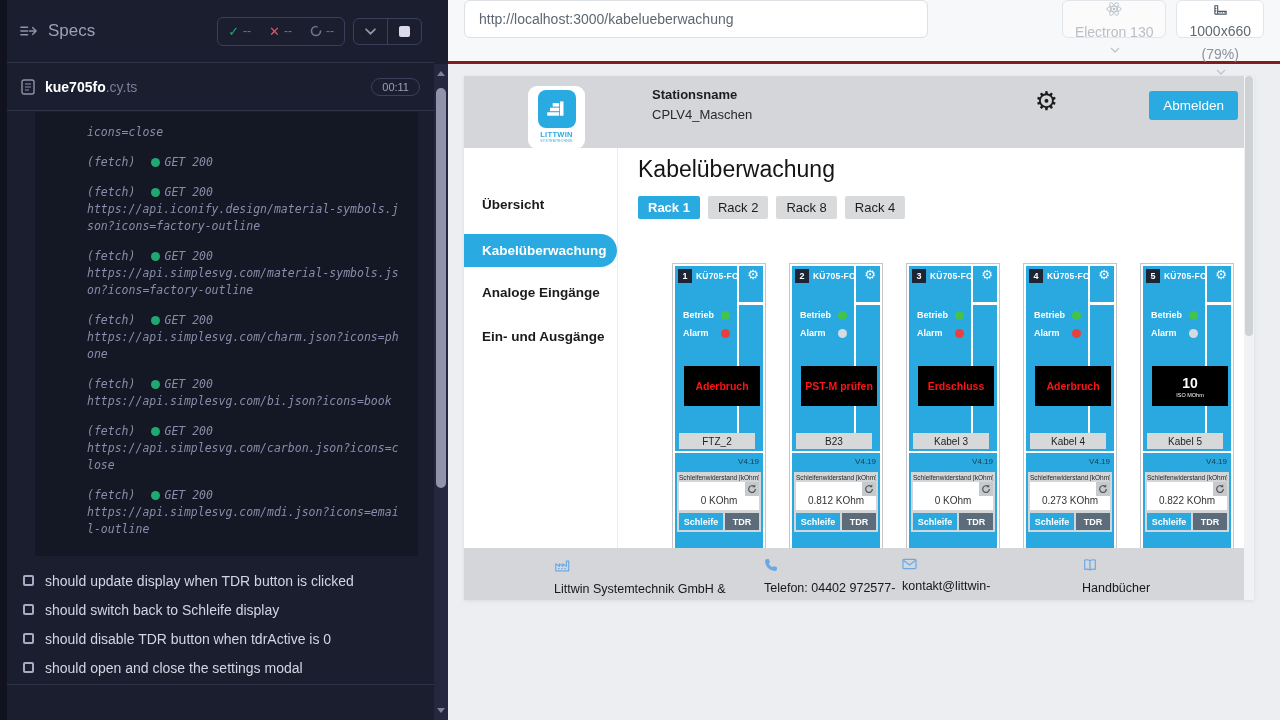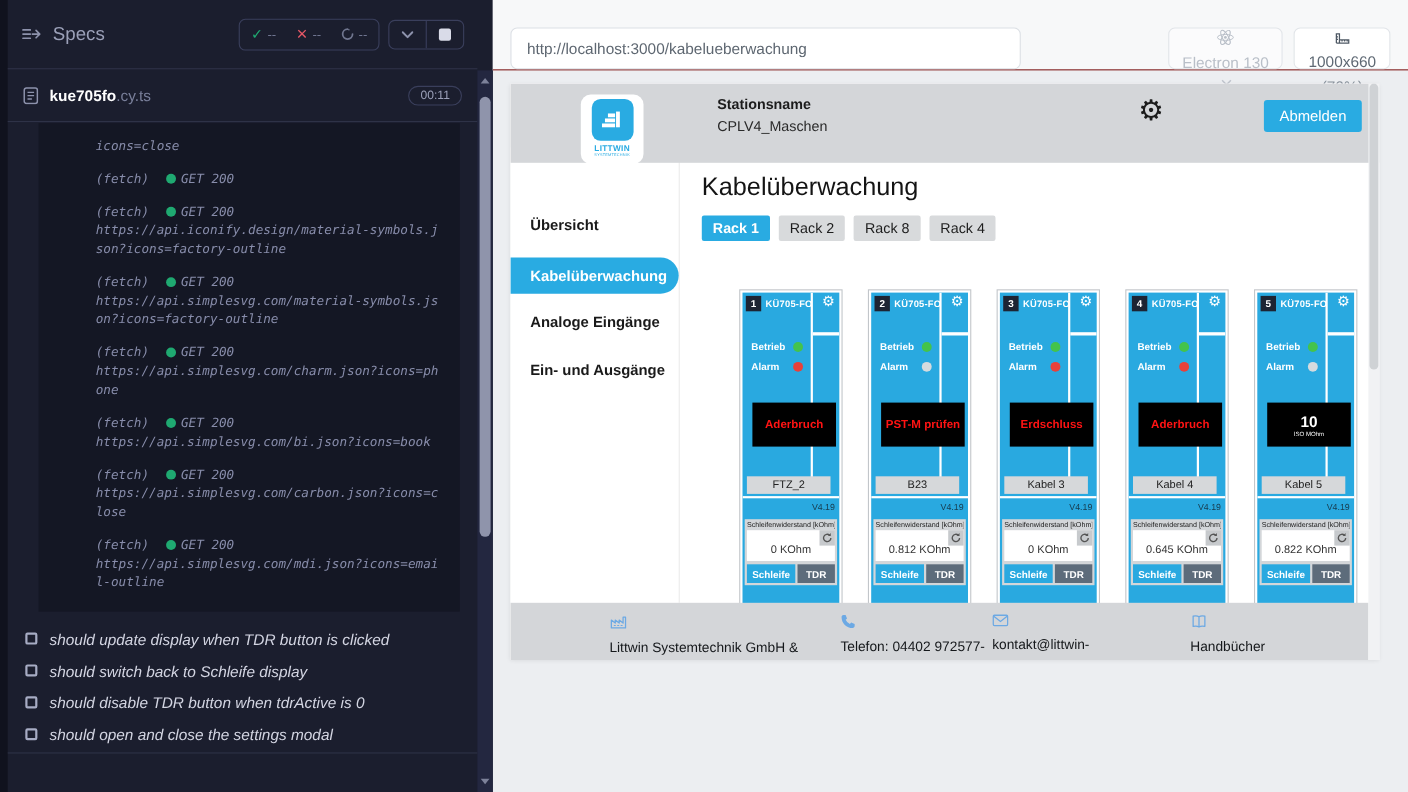--- a/index.html
+++ b/index.html
@@ -28,33 +28,33 @@
   #spec-row .spec-ext { font-size:14px; color:#797f9a; font-weight:normal; }
   #spec-row .spec-time { margin-left:auto; border:1px solid #3a3f5c; border-radius:12px; padding:2px 10px; font-size:11px; color:#9ba0b8; }
 
   #cy-log { position:absolute; left:35px; top:112px; width:383px; height:444px; background:#141724; padding:12px 14px 10px 52px; overflow:hidden;
             font-family:"DejaVu Sans Mono",monospace; font-style:italic; font-size:11.5px; line-height:17px; color:#888dab; }
   .log-entry { margin-bottom:13px; word-break:break-all; }
   .log-head { display:flex; align-items:center; gap:4px; }
   .log-label { margin-right:12px; }
   .log-dot { width:9px; height:9px; border-radius:50%; background:#1fa971; flex:none; }
 
-  #cy-tests { position:absolute; left:7px; right:14px; top:566px;font-style:italic; }
+  #cy-tests { position:absolute; left:7px; right:14px; top:566px; }
   .test-row { display:flex; align-items:center; gap:11px; padding:7px 16px; height:29px; font-size:14px; color:#d3d5e2; }
   .test-box { width:11px; height:11px; border:2px solid #a7acc4; border-radius:2px; flex:none; }
   #cy-bottom-divider { position:absolute; left:7px; right:14px; top:684px; border-top:1px solid #2e3247; }
 
   #cy-scrollbar { position:absolute; right:0; top:64px; width:14px; height:656px; background:#232740; }
   #cy-scroll-thumb { position:absolute; left:2px; width:10px; top:24px; height:400px; background:#8f94ab; border-radius:5px; }
   .tri-up    { position:absolute; top:7px; left:3px; width:0; height:0; border-left:4px solid transparent; border-right:4px solid transparent; border-bottom:5px solid #7c8199; }
   .tri-down  { position:absolute; bottom:7px; left:3px; width:0; height:0; border-left:4px solid transparent; border-right:4px solid transparent; border-top:5px solid #7c8199; }
 
   
   #right-side { position:absolute; left:448px; top:0; width:832px; height:720px; }
-  #topbar { height:64px; background:#f7f8f9; border-bottom:1px solid #7f1d1d; display:flex; align-items:flex-end; padding:0 16px; }
+  #topbar { height:64px; background:#f7f8f9; border-bottom:3px solid #7f1d1d; display:flex; align-items:flex-start; padding:0 16px; }
   #url-input { width:464px; height:38px; background:#fff; border:1px solid #dce0e5; border-radius:6px; padding:0 14px; font-size:14px; color:#5e6771; font-family:"Liberation Sans",sans-serif; outline:none; }
   .chrome-select { height:38px; border:1px solid #e2e5e9; border-radius:6px; display:flex; align-items:center; gap:7px; padding:0 12px; font-size:14px; background:#fff;flex-direction:column; }
   #browser-select { margin-left:auto; color:#b9bfc8; background:#fbfbfc; }
   #viewport-select { margin-left:10px; color:#5f6974; }
   #viewport-select .pct { color:#8a939d; }
   .chev { color:#c0c5cd; display:inline-flex; margin-left:2px; }
 
   
   #viewport { position:absolute; left:16px; top:76px; width:790px; height:524px; background:#ffffff; box-shadow:0 1px 4px rgba(0,0,0,.08); overflow:hidden; }
 
@@ -500,21 +500,21 @@
             <div class="card-version">V4.19</div>
             <div class="card-panel">
               <div class="panel-label">Schleifenwiderstand [kOhm]</div>
               <div class="value-box">
                 <span class="refresh-btn">
                     <svg width="10" height="10" viewBox="0 0 12 12">
                       <path d="M10 6a4 4 0 1 1-1.3-2.9" fill="none" stroke="#555" stroke-width="1.5"></path>
                       <path d="M9.9.7v3.1H6.8z" fill="#555"></path>
                     </svg>
                   </span>
-                <span class="value-text">0.645 KOhm</span>
+                <span class="value-text">0.273 KOhm</span>
               </div>
               <div class="card-btns">
                 <div class="cbtn schleife">Schleife</div>
                 <div class="cbtn tdr">TDR</div>
               </div>
             </div>
           </div>
         </div>
 
         <div class="card">

